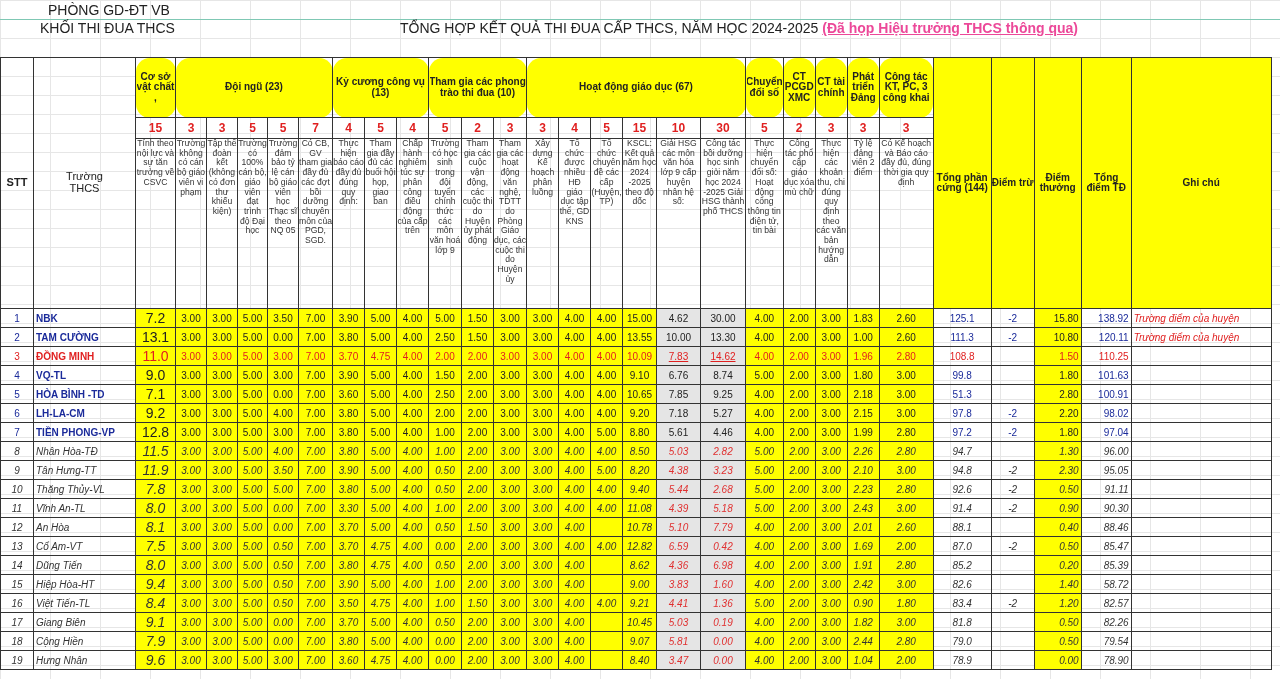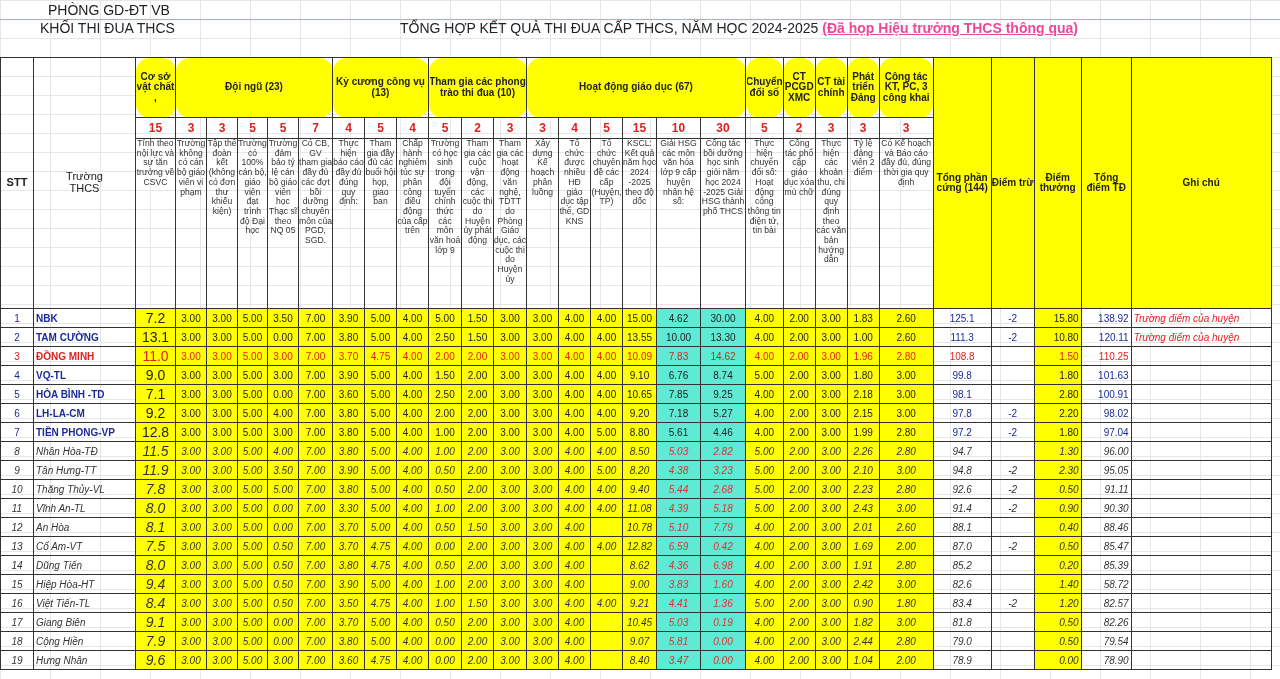--- a/index.html
+++ b/index.html
@@ -9,40 +9,40 @@
     background-size:50px 19px;}
   .hline{position:absolute;left:0;width:1280px;height:1px;background:#7fc8b4;top:19px;}
   .toptxt{position:absolute;font-size:14px;color:#222;white-space:nowrap;text-align:right;}
   #t1{left:48px;top:2px;}
   #t2{left:40px;top:20px;}
   #t3{left:400px;top:20px;font-size:14px;}
   #t3 .red{color:#ec4899;text-decoration:underline;font-weight:bold;}
   table{position:absolute;left:0;top:57px;border-collapse:collapse;table-layout:fixed;}
   td{border:1px solid #333;padding:0;font-size:10px;text-align:center;vertical-align:middle;overflow:hidden;white-space:nowrap;}
   .y{background:#ffff00;}
-  .o{background:#5eead4;margin-left:25px;}
+  .o{background:#e5e5e5;margin-left:25px;}
   .hdr td{line-height:1.05;}
   .grp{font-weight:bold;font-size:10px;white-space:normal;border-radius:14px;}
   .wt{color:#e02020;font-weight:bold;font-size:12px;}
   .desc{white-space:normal;font-size:8.6px;vertical-align:top;line-height:1.13;color:#333;}
   .big{font-weight:bold;white-space:normal;font-size:10px;}
   .rn{font-size:10px;}
   .nm{text-align:left;padding-left:2px;font-weight:bold;}
   .csvc{font-size:14px;}
   .r-blue td.c{color:#1a2a9a;}
   .r-blue .nm{color:#1a2a9a;}
   .r-blue .rn{color:#1a2a9a;}
   .r-blue td.dt{color:#222;}
   .r-red td{color:#e02020;}
   .r-red .nm{color:#e02020;}
   .r-ital td{font-style:italic;color:#333;}
   .r-ital .nm{font-weight:normal;}
   .oc{color:#e03030 !important;font-style:inherit;text-align:center;}
   .r-blue .oc, .r-blue td.o{color:#222 !important;}
-  .r-red td.o{color:#e02020 !important;}
+  .r-red td.o{color:#e02020 !important;text-decoration:underline;}
   .rt{text-align:right;padding-right:2px;}
   .note{text-align:left;padding-left:2px;color:#e02020 !important;font-style:italic;font-size:10px;margin-left:20px;}
   tr.drow td{height:18px;}
 </style>
 </head>
 <body>
 
 <div class="gridbg"></div>
 <div class="hline"></div>
 
@@ -300,21 +300,21 @@
         <td class="y dt">4.00</td>
         <td class="y dt">4.00</td>
         <td class="y dt">10.65</td>
         <td class="o dt">7.85</td>
         <td class="o dt">9.25</td>
         <td class="y dt">4.00</td>
         <td class="y dt">2.00</td>
         <td class="y dt">3.00</td>
         <td class="y dt">2.18</td>
         <td class="y dt">3.00</td>
-        <td class="c">98.1</td>
+        <td class="c">51.3</td>
         <td class="c"></td>
         <td class="y dt rt">2.80</td>
         <td class="c rt">100.91</td>
         <td class="note"></td>
       </tr>
       <tr class="drow r-blue">
         <td class="rn c">6</td>
         <td class="nm c">LH-LA-CM</td>
         <td class="y dt csvc">9.2</td>
         <td class="y dt">3.00</td>

